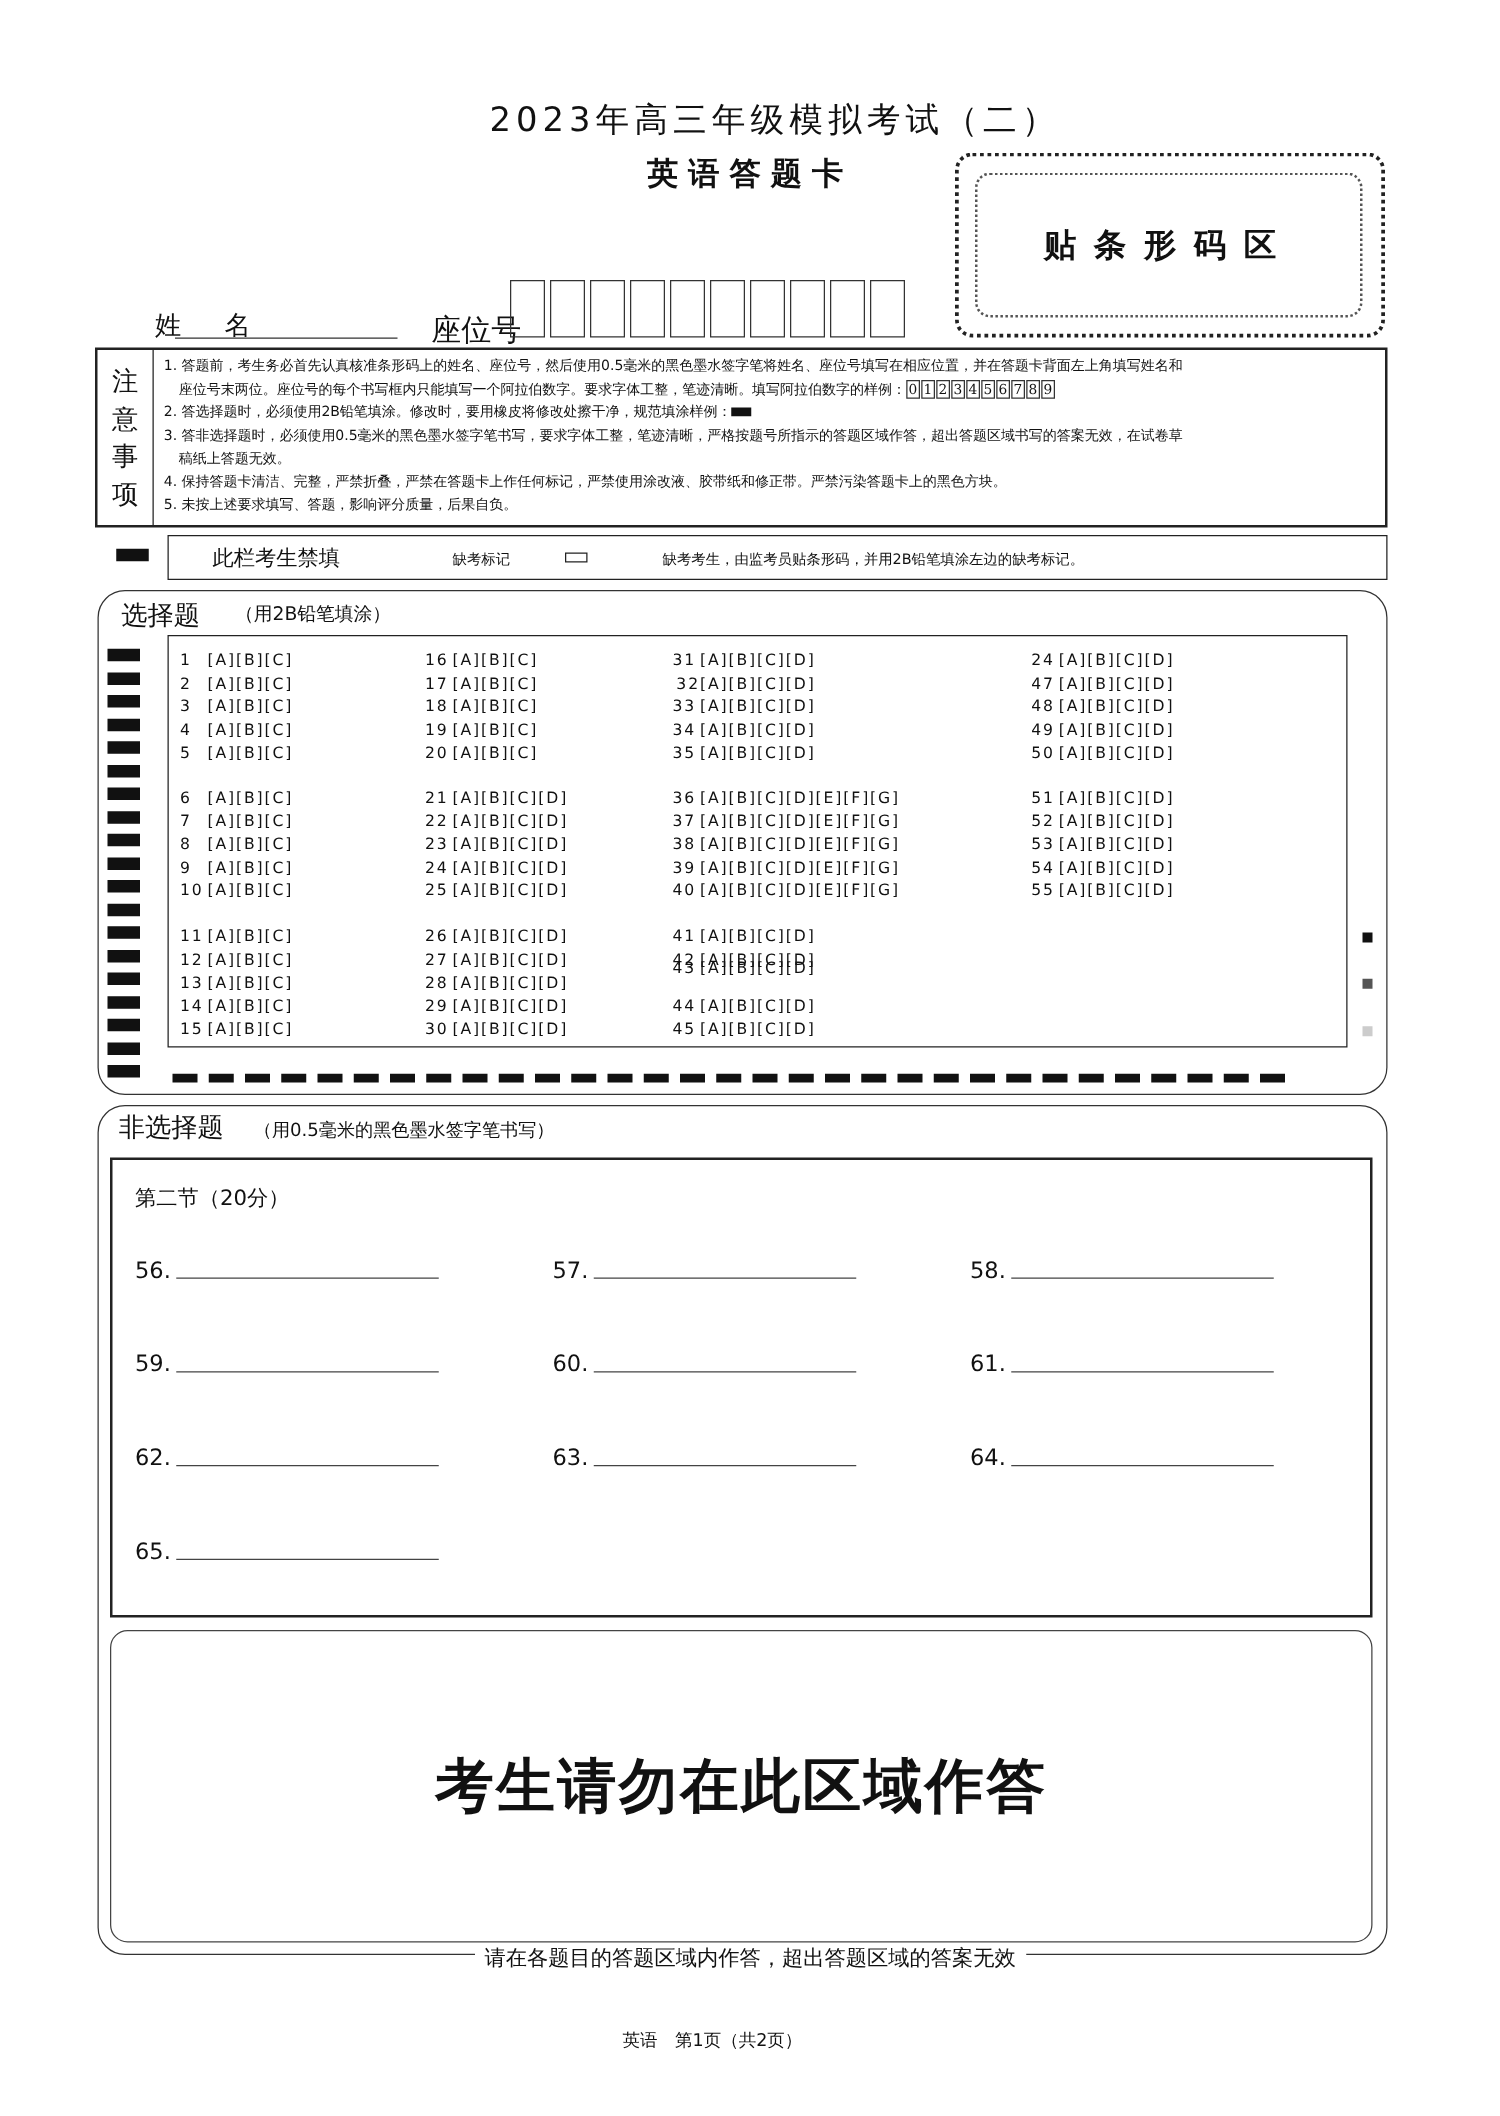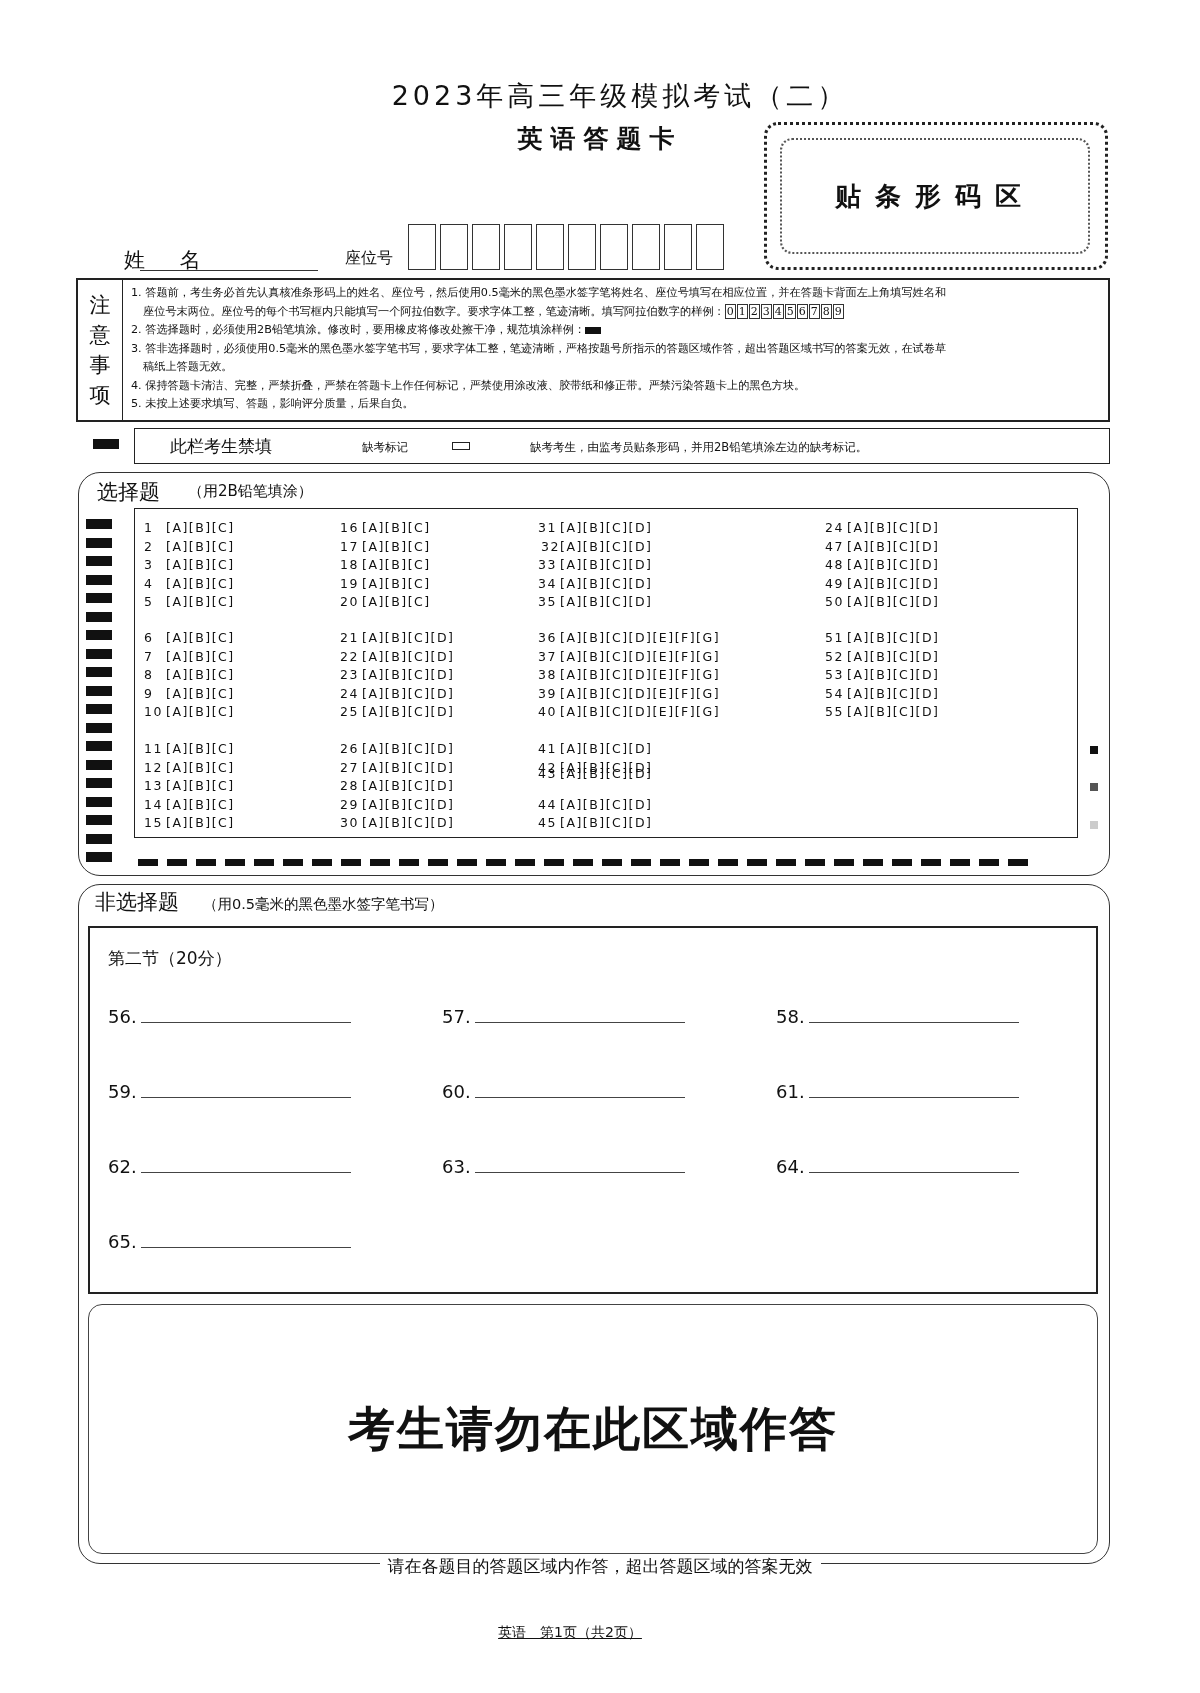--- a/index.html
+++ b/index.html
@@ -6,21 +6,21 @@
   body { width:1200px; height:1693px; position:relative; overflow:hidden;
          font-family:"DejaVu Sans","Liberation Sans",sans-serif; color:#111; }
   .abs { position:absolute; }
   .title1 { left:0; width:1200px; top:78px; text-align:center; font-size:27px; letter-spacing:4px; padding-left:40px; box-sizing:border-box; }
   .title2 { left:0; width:1200px; top:122px; text-align:center; font-size:25px; letter-spacing:8px; box-sizing:border-box; font-weight:bold; }
   .barcode-outer { left:764px; top:122px; width:344px; height:148px; border:3px dotted #222; border-radius:14px; box-sizing:border-box; }
   .barcode-inner { left:780px; top:138px; width:310px; height:116px; border:2px dotted #555; border-radius:12px; box-sizing:border-box;
                    display:flex; align-items:center; justify-content:center; font-size:26px; letter-spacing:14px; font-weight:bold; }
   .name-label { left:76px; top:246px; font-size:21px; letter-spacing:14px;margin-left:48px; }
   .name-line { left:140px; top:270px; width:178px; border-bottom:1.5px solid #333; }
-  .seat-label { left:345px; top:248px; font-size:16px; }
+  .seat-label { left:345px; top:248px; font-size:24px; }
   .seat-boxes { left:408px; top:224px; display:flex; }
   .seat-box { width:28px; height:46px; border:1.5px solid #333; margin-right:4px; box-sizing:border-box; }
   .notice { left:76px; top:278px; width:1034px; height:144px; border:2px solid #222; box-sizing:border-box; display:flex; }
   .notice-head { width:44px; border-right:1.5px solid #222; display:flex; flex-direction:column; align-items:center; justify-content:center; font-size:21px; line-height:30px; }
   .notice-body { flex:1; padding:4px 8px; font-size:11.2px; line-height:18.5px; }
   .notice-body .indent { padding-left:12px; }
   .sample-digits { display:inline-flex; vertical-align:middle; }
   .sample-digits span { border:1px solid #333; font-family:"DejaVu Serif",serif; font-size:11px; line-height:13px; padding:0 1px; margin-right:1px; }
   .sample-fill { display:inline-block; width:16px; height:7px; background:#111; vertical-align:middle; }
   .mark-sq { left:93px; top:439px; width:26px; height:10px; background:#111; }
@@ -44,21 +44,21 @@
   .nc-title { left:95px; top:888px; font-size:21px; }
   .nc-sub { left:203px; top:895px; font-size:14.5px; }
   .nc-box { left:88px; top:926px; width:1010px; height:368px; border:2px solid #222; box-sizing:border-box; }
   .section2 { left:108px; top:947px; font-size:17px; }
   .blank { position:absolute; display:flex; align-items:flex-end; font-size:18px; }
   .blank .line { display:inline-block; width:210px; border-bottom:1.5px solid #444; margin-left:4px; height:1px; margin-bottom:4px; }
   .noanswer-box { left:88px; top:1304px; width:1010px; height:250px; border:1.5px solid #444; border-radius:14px; box-sizing:border-box; }
   .noanswer-text { left:88px; width:1010px; top:1398px; text-align:center; font-size:47px; font-weight:bold; font-family:"DejaVu Serif",serif; letter-spacing:2px; }
   .bottom-warning { left:0; width:1200px; top:1555px; text-align:center; font-size:17px; }
   .bottom-warning span { background:#fff; padding:0 8px; }
-  .footer { left:0; width:1140px; top:1624px; text-align:center; font-size:14px;text-decoration:underline; }
+  .footer { left:0; width:1140px; top:1624px; text-align:center; font-size:14px; }
 </style>
 </head>
 <body>
 
 <div class="abs title1">2023年高三年级模拟考试（二）</div>
 <div class="abs title2">英语答题卡</div>
 <div class="abs barcode-outer"></div>
 <div class="abs barcode-inner">贴条形码区</div>
 
 <div class="abs name-label">姓 名</div>

